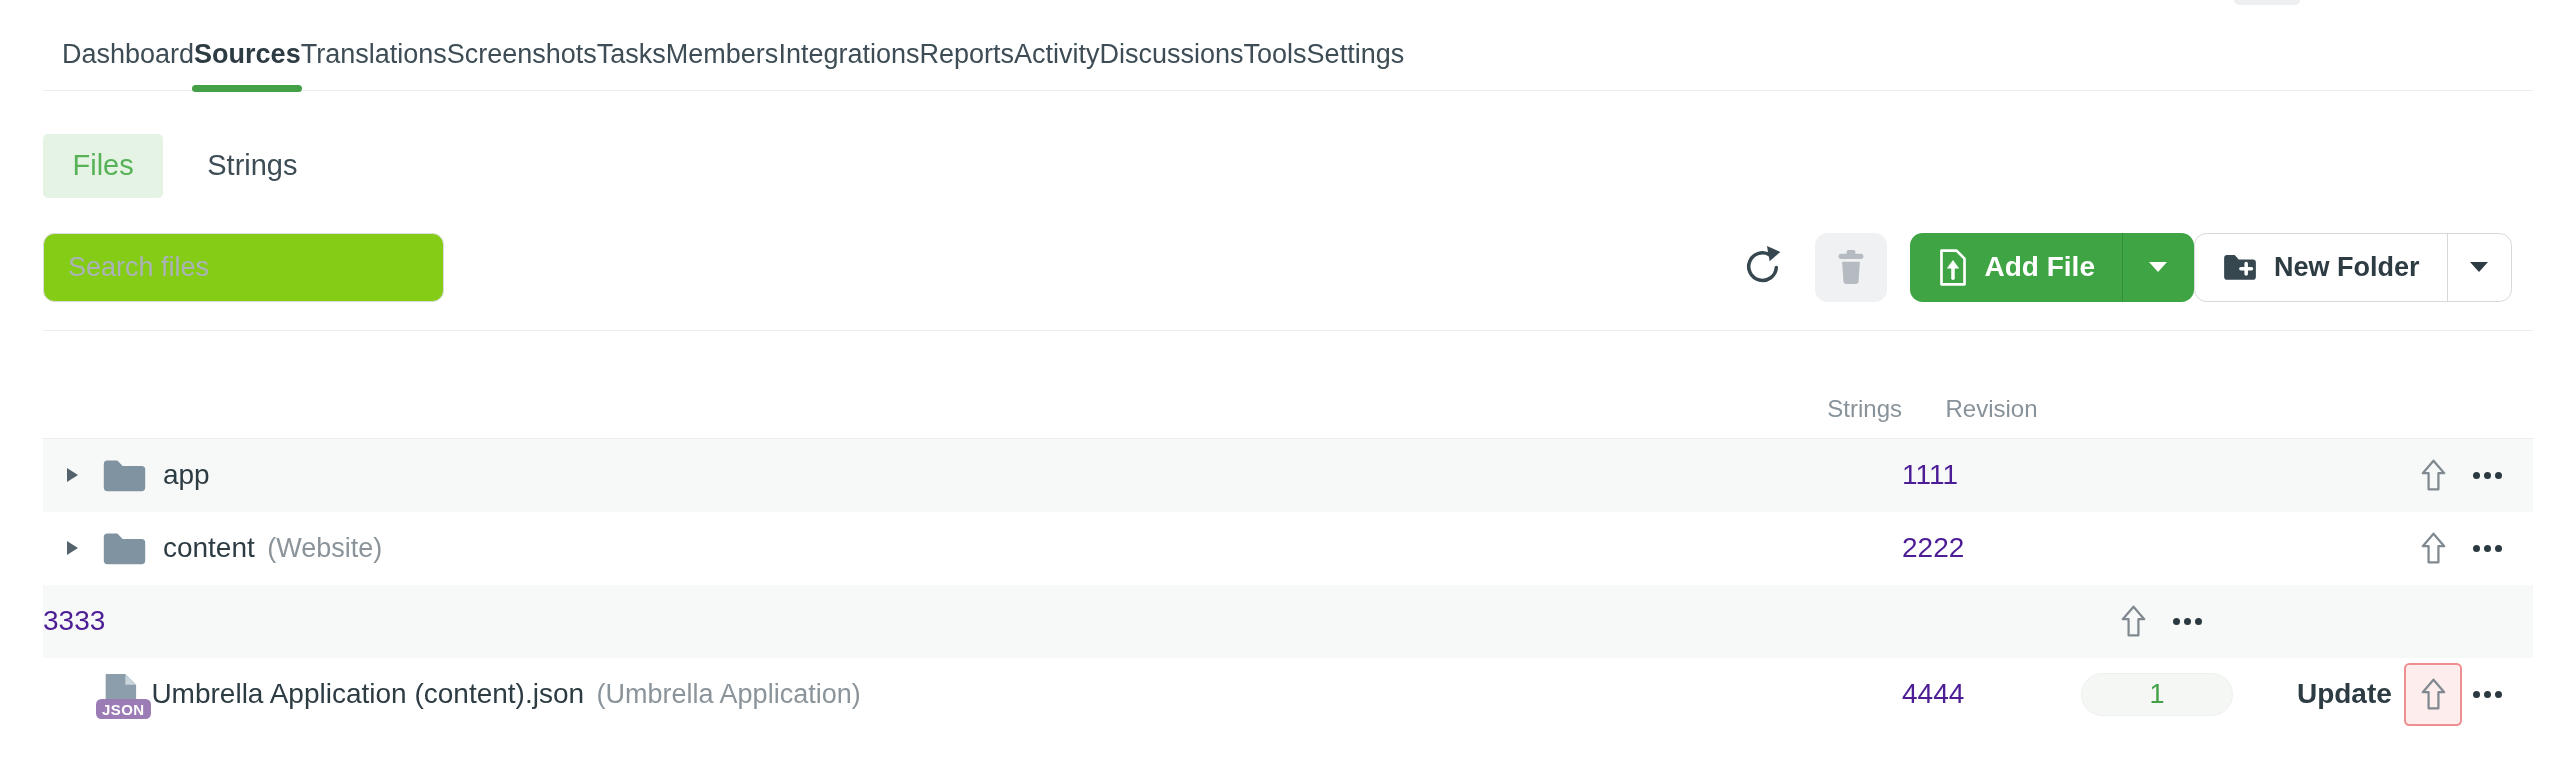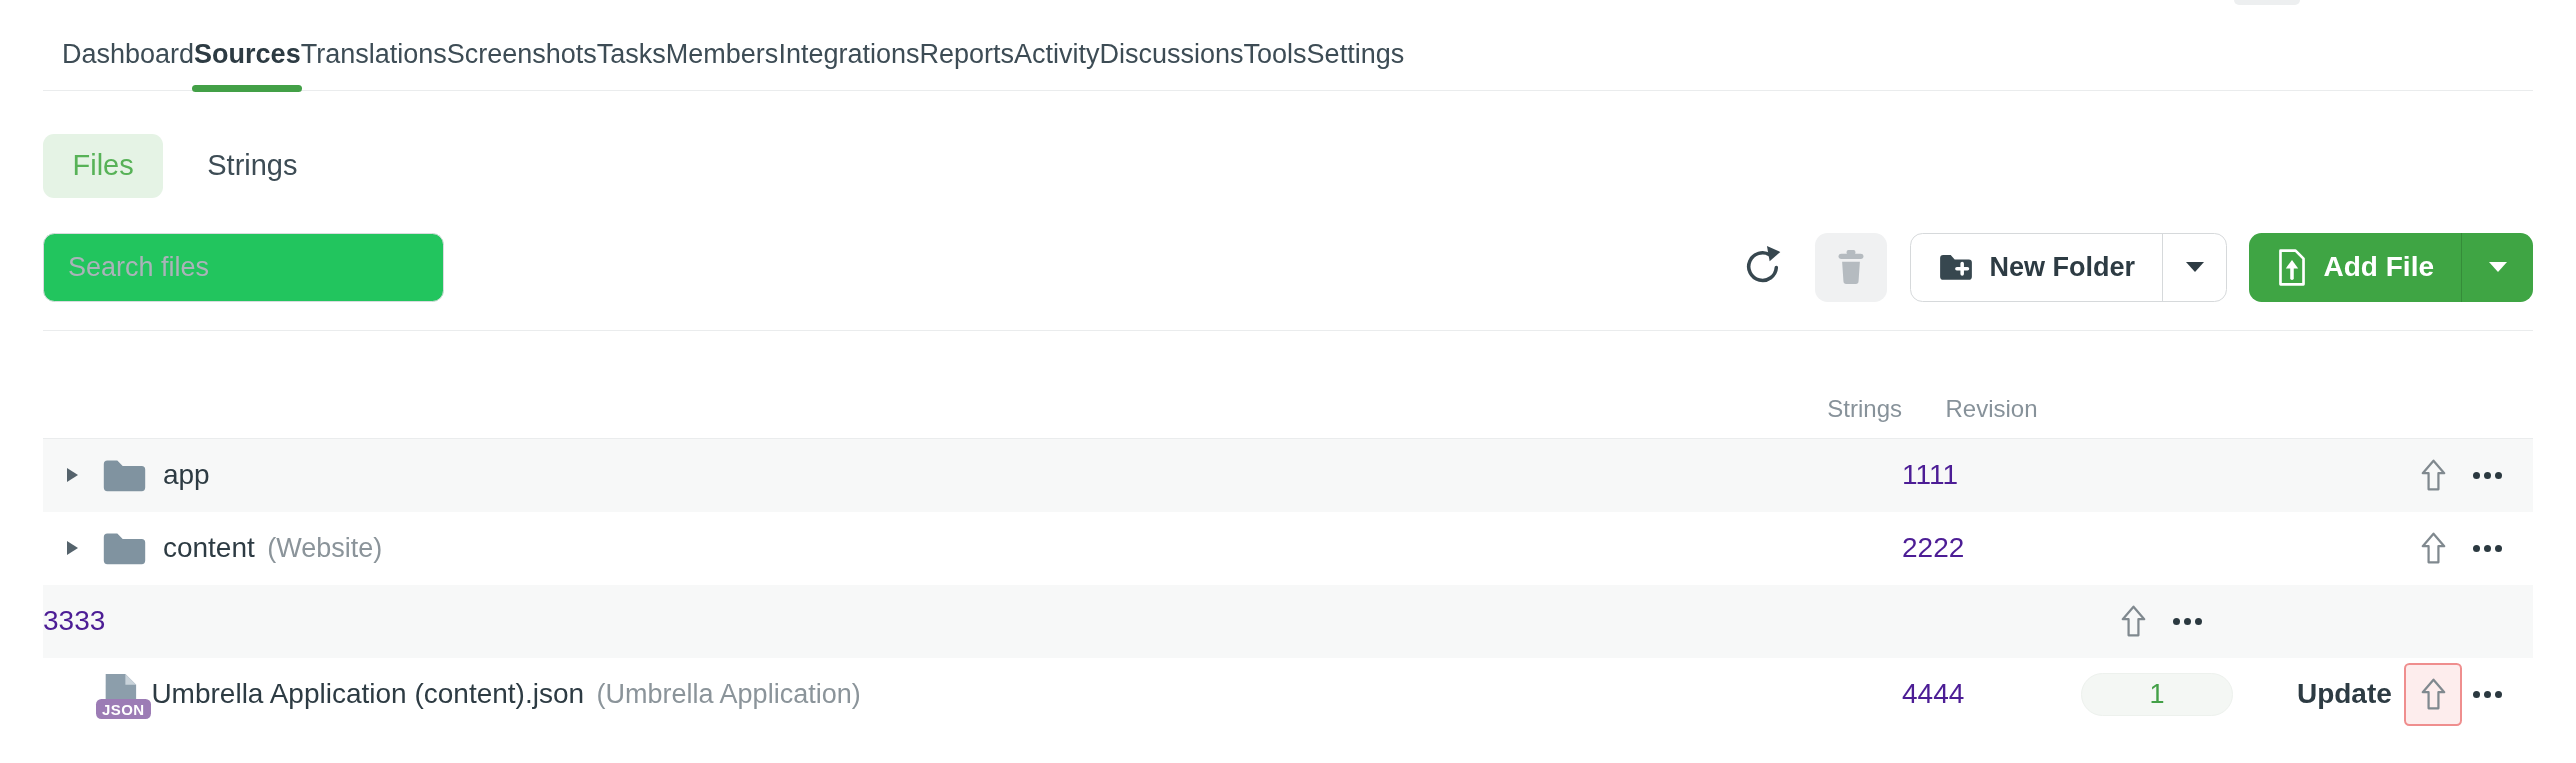--- a/index.html
+++ b/index.html
@@ -11,28 +11,28 @@
   .nav-inner { display:flex; padding:38px 0 19.7px 19px; }
   .nav-item { font-size:27px; line-height:32px; color:#3d4c55; position:relative; cursor:pointer; white-space:nowrap; }
   .nav-item.active { font-weight:700; color:#2d3b43; }
   .nav-item.active::after { content:""; position:absolute; left:-1.8px; right:-1.8px; bottom:-21.5px; height:6.3px;
     background:#43a047; border-radius:3.6px; }
 
   .artifact { position:absolute; top:0; left:2234px; width:66px; height:5.4px; background:#edeff0; border-radius:0 0 7.2px 7.2px; }
 
   
   .toggle-row { margin:43px 43px 0; display:flex; align-items:center; }
-  .pill { height:64px; padding:0 29.5px; border-radius:11px; background:#e5f3e5; color:#57b257;
+  .pill { height:64px; padding:0 29.5px; border-radius:5px; background:#e5f3e5; color:#57b257;
     font-size:29px; display:flex; align-items:center; cursor:pointer; }
   .toggle-plain { margin-left:44px; font-size:29px; color:#3d4c55; cursor:pointer; }
 
   
   .toolbar { margin:35px 43px 0; display:flex; align-items:center; height:69px; }
   .search { width:401px; height:69px; border:1.8px solid #d9dcde; border-radius:11.6px; padding:0 24px;
-    font-size:27px; color:#3d4c55; outline:none; font-family:"Liberation Sans", sans-serif; background:#22c55e; }
+    font-size:27px; color:#3d4c55; outline:none; font-family:"Liberation Sans", sans-serif; background:#84cc16; }
   .search::placeholder { color:#abb3b9; }
   .toolbar-right { margin-left:auto; display:flex; align-items:center; }
   .refresh-btn { width:41px; height:45px; margin-right:32px; background:none; border:none; cursor:pointer; display:flex; align-items:center; justify-content:center; }
   .trash-btn { width:72px; height:69px; border-radius:12.5px; background:#f0f1f2; border:none; display:flex;
     align-items:center; justify-content:center; margin-right:22.4px; cursor:pointer; }
   .btn-split { display:flex; align-items:stretch; height:69px; border-radius:12.5px; overflow:hidden; cursor:pointer; }
   .new-folder { border:1.8px solid #d6d9db; background:#fff; margin-right:21.5px; }
   .btn-main { display:flex; align-items:center; gap:16px; padding:0 27px; font-size:27px; font-weight:700; }
   .new-folder .btn-main { color:#2d3b43; }
   .caret-seg { width:64px; display:flex; align-items:center; justify-content:center; }
@@ -121,49 +121,49 @@
     </button>
     <button class="trash-btn">
       <span style="display:flex;">
         <svg width="32" height="36" viewBox="0 0 36 40">
           <rect x="13" y="1" width="10" height="5" rx="2" fill="#b5bbc0"></rect>
           <rect x="4" y="5" width="28" height="6" rx="3" fill="#b5bbc0"></rect>
           <path d="M8 14 H28 L26.5 36 Q26.3 39 23.5 39 H12.5 Q9.7 39 9.5 36 Z" fill="#b5bbc0"></path>
         </svg>
       </span>
     </button>
-    <div class="btn-split new-folder">
-      <div class="btn-main">
-        <span style="display:flex;">
-          <svg width="36" height="30" viewBox="0 0 40 34">
-            <path d="M2 7 Q2 3.5 5.5 3.5 H14 L18.5 8.5 H34.5 Q38 8.5 38 12 V28 Q38 31.5 34.5 31.5 H5.5 Q2 31.5 2 28 Z" fill="#37474f"></path>
-            <path d="M27 13 V25 M21 19 H33" stroke="#ffffff" stroke-width="4" stroke-linecap="round"></path>
-          </svg>
-        </span>
-        <span>New Folder</span>
-      </div>
-      <div class="caret-seg">
-        <span class="tri-down-dark"></span>
-      </div>
-    </div>
     <div class="btn-split add-file">
       <div class="btn-main">
         <span style="display:flex;">
           <svg width="32" height="39" viewBox="0 0 36 44">
             <path d="M5 3 H22 L31 12 V41 H5 Z" fill="none" stroke="#ffffff" stroke-width="3" stroke-linejoin="round"></path>
             <path d="M18 34 V23" stroke="#ffffff" stroke-width="4" stroke-linecap="round"></path>
             <path d="M11 23 L18 13.5 L25 23 Z" fill="#ffffff"></path>
           </svg>
         </span>
         <span>Add File</span>
       </div>
       <div class="caret-seg">
         <span class="tri-down-white"></span>
       </div>
     </div>
+    <div class="btn-split new-folder">
+      <div class="btn-main">
+        <span style="display:flex;">
+          <svg width="36" height="30" viewBox="0 0 40 34">
+            <path d="M2 7 Q2 3.5 5.5 3.5 H14 L18.5 8.5 H34.5 Q38 8.5 38 12 V28 Q38 31.5 34.5 31.5 H5.5 Q2 31.5 2 28 Z" fill="#37474f"></path>
+            <path d="M27 13 V25 M21 19 H33" stroke="#ffffff" stroke-width="4" stroke-linecap="round"></path>
+          </svg>
+        </span>
+        <span>New Folder</span>
+      </div>
+      <div class="caret-seg">
+        <span class="tri-down-dark"></span>
+      </div>
+    </div>
   </div>
 </div>
 
 <div class="table">
   <div class="thead">
     <div class="th th-strings">Strings</div>
     <div class="th th-revision">Revision</div>
     <div class="th"></div>
   </div>
 

